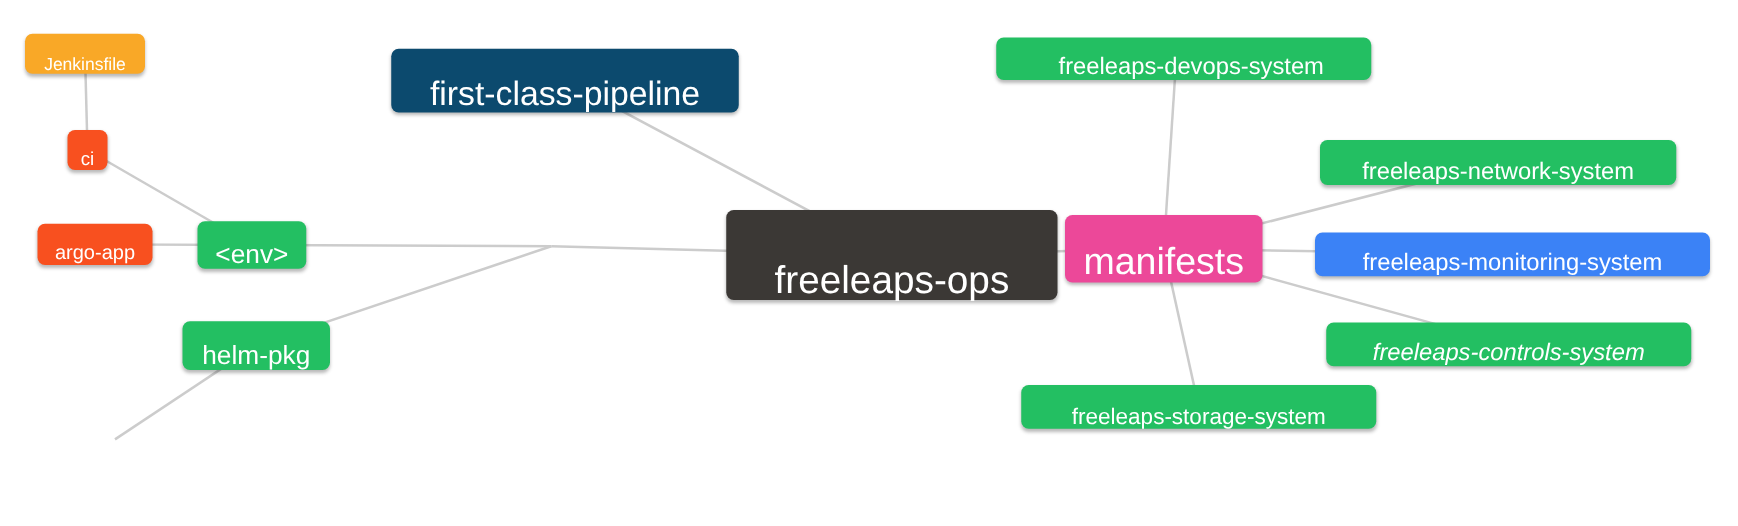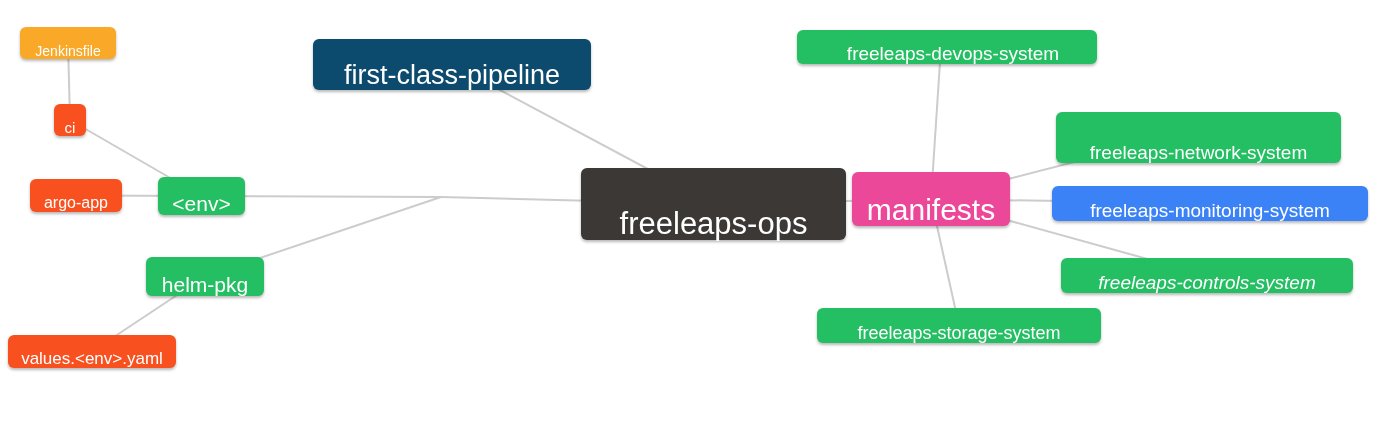--- a/index.html
+++ b/index.html
@@ -71,36 +71,33 @@
     </div>
     <div class="mm-node" style="left: 158px; top: 177px; width: 87px; height: 38px; background: rgb(35, 191, 98); font-size: 21px;">
       <span>&lt;env&gt;</span>
     </div>
     <div class="mm-node" style="left: 30px; top: 179px; width: 92px; height: 33px; background: rgb(248, 80, 31); font-size: 16px;">
       <span>argo-app</span>
     </div>
     <div class="mm-node" style="left: 146px; top: 257px; width: 118px; height: 39px; background: rgb(35, 191, 98); font-size: 21px;">
       <span>helm-pkg</span>
     </div>
-    <div class="mm-node" style="left: 8px; top: 335px; width: 168px; height: 33px; background: rgb(248, 80, 31); font-size: 17px;">
-      <span>values.&lt;env&gt;.yaml</span>
-    </div>
     <div class="mm-node" style="left: 313px; top: 39px; width: 278px; height: 51px; background: #0c4a6e; font-size: 27px;">
       <span>first-class-pipeline</span>
     </div>
     <div class="mm-node" style="left: 581px; top: 168px; width: 265px; height: 72px; background: rgb(59, 56, 53); font-size: 31px;">
       <span>freeleaps-ops</span>
     </div>
     <div class="mm-node" style="left: 852px; top: 172px; width: 158px; height: 54px; background: #ec4899; font-size: 30px;">
       <span>manifests</span>
     </div>
     <div class="mm-node" style="left: 797px; top: 30px; width: 288px; height: 34px; background: rgb(35, 191, 98); font-size: 19px; padding-left: 12px;">
       <span>freeleaps-devops-system</span>
     </div>
-    <div class="mm-node" style="left: 1056px; top: 112px; width: 285px; height: 51px; background: rgb(35, 191, 98); font-size: 19px;">
+    <div class="mm-node" style="left: 1056px; top: 112px; width: 285px; height: 36px; background: rgb(35, 191, 98); font-size: 19px;">
       <span>freeleaps-network-system</span>
     </div>
     <div class="mm-node" style="left: 1052px; top: 186px; width: 316px; height: 35px; background: #3b82f6; font-size: 19px;">
       <span>freeleaps-monitoring-system</span>
     </div>
     <div class="mm-node" style="left: 1061px; top: 258px; width: 292px; height: 35px; background: rgb(35, 191, 98); font-size: 19px; font-style: italic;">
       <span>freeleaps-controls-system</span>
     </div>
     <div class="mm-node" style="left: 817px; top: 308px; width: 284px; height: 35px; background: rgb(35, 191, 98); font-size: 18px;">
       <span>freeleaps-storage-system</span>

